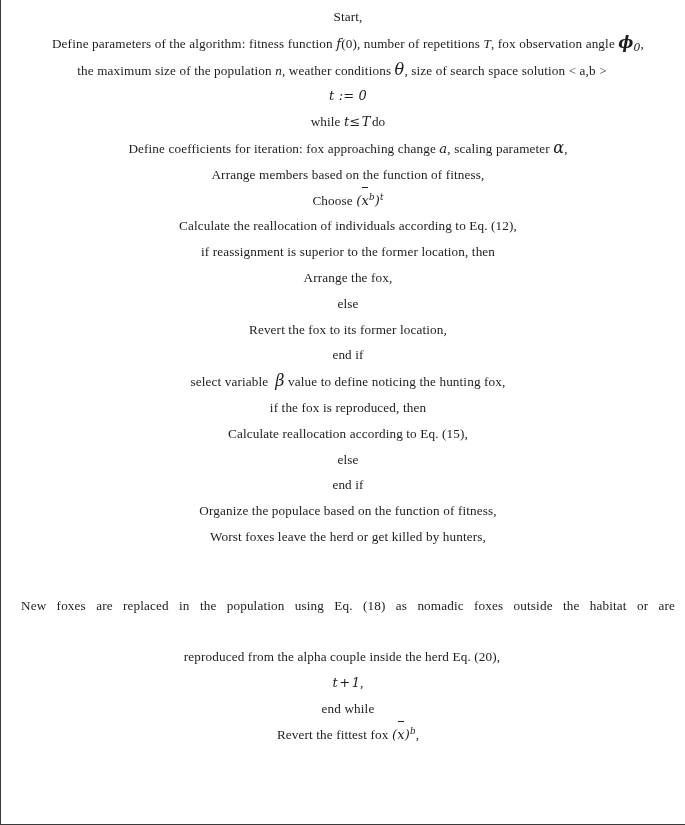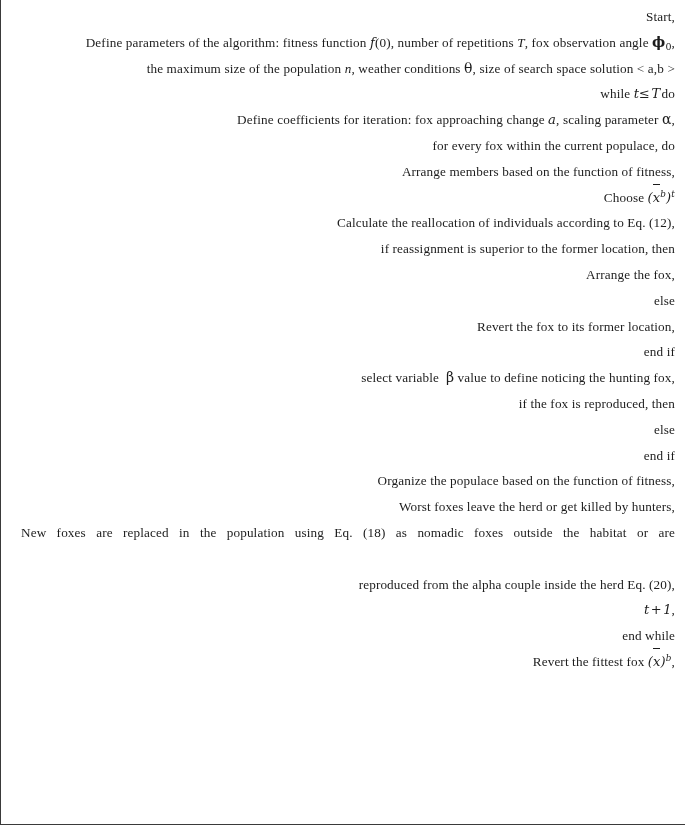--- a/index.html
+++ b/index.html
@@ -30,36 +30,37 @@
     list-style: none;
     margin: 0;
     padding: 0;
   }
 
   .pcode-line {
     font-size: 13.2px;
     line-height: 25.8px;
     color: #1c1c1c;
     white-space: normal;
-    text-align: right;
+    text-align: center;
     padding-left: 20px;
     letter-spacing: 0.01em;
   }
 
   
   .pcode-line.flush {
     padding-left: 8px;
   }
 
   
   .pcode-line.wrap {
     text-align: justify;
     text-justify: inter-word;
     padding-left: 20px;
     text-indent: 0;
+    margin-top: 43px;
   }
   .pcode-line.wrap::after {
     content: "";
     display: inline-block;
     width: 100%;
   }
 
   
   .mv {
     font-family: "Liberation Serif", "DejaVu Serif", serif;
@@ -69,21 +70,22 @@
     font-family: "DejaVu Serif", "Liberation Serif", serif;
     font-style: italic;
   }
   .mathline {
     font-family: "DejaVu Serif", "Liberation Serif", serif;
     font-style: italic;
     font-size: 13px;
   }
   .gk {
     font-family: "DejaVu Serif", "Liberation Serif", serif;
-    font-size: 14px;
+    font-style: italic;
+    font-size: 16px;
   }
   sub, sup {
     font-size: 0.68em;
     line-height: 0;
   }
   sup { vertical-align: 0.62em; }
   sub { vertical-align: -0.28em; }
   .bar {
     position: relative;
     display: inline-block;
@@ -104,26 +106,26 @@
 <div id="algorithm-block">
   <ol class="pcode-list">
 
     <li class="pcode-line">Start,</li>
 
     <li class="pcode-line">Define parameters of the algorithm: fitness function <span class="mathline">f</span>(0), number of repetitions <span class="mv">T</span>, fox observation angle <span class="gk"><b>ϕ</b><sub>0</sub></span>,</li>
 
     <li class="pcode-line flush">the maximum size of the population <span class="mv">n</span>, weather conditions <span class="gk">θ</span>, size of search space solution &lt; a,b &gt;</li>
 
 
+    <li class="pcode-line"><span class="mathline">t :=&nbsp;0</span></li>
 
     <li class="pcode-line">while <span class="mathline">t<span class="op">≤</span> T</span> do</li>
 
     <li class="pcode-line">Define coefficients for iteration: fox approaching change <span class="mvs">a</span>, scaling parameter <span class="gk">α</span>,</li>
 
-    <li class="pcode-line">for every fox within the current populace, do</li>
 
     <li class="pcode-line">Arrange members based on the function of fitness,</li>
 
     <li class="pcode-line">Choose <span class="mathline">(<span class="bar">x</span><sup>b</sup>)<sup>t</sup></span></li>
 
     <li class="pcode-line">Calculate the reallocation of individuals according to Eq. (12),</li>
 
     <li class="pcode-line">if reassignment is superior to the former location, then</li>
 
     <li class="pcode-line">Arrange the fox,</li>
@@ -132,20 +134,21 @@
 
     <li class="pcode-line">Revert the fox to its former location,</li>
 
     <li class="pcode-line">end if</li>
 
     <li class="pcode-line">select variable &nbsp;<span class="gk">β</span> value to define noticing the hunting fox,</li>
 
     <li class="pcode-line">if the fox is reproduced, then</li>
 
 
+    <li class="pcode-line">Calculate reallocation according to Eq. (15),</li>
 
     <li class="pcode-line">else</li>
 
 
     <li class="pcode-line">end if</li>
 
 
     <li class="pcode-line">Organize the populace based on the function of fitness,</li>
 
     <li class="pcode-line">Worst foxes leave the herd or get killed by hunters,</li>

